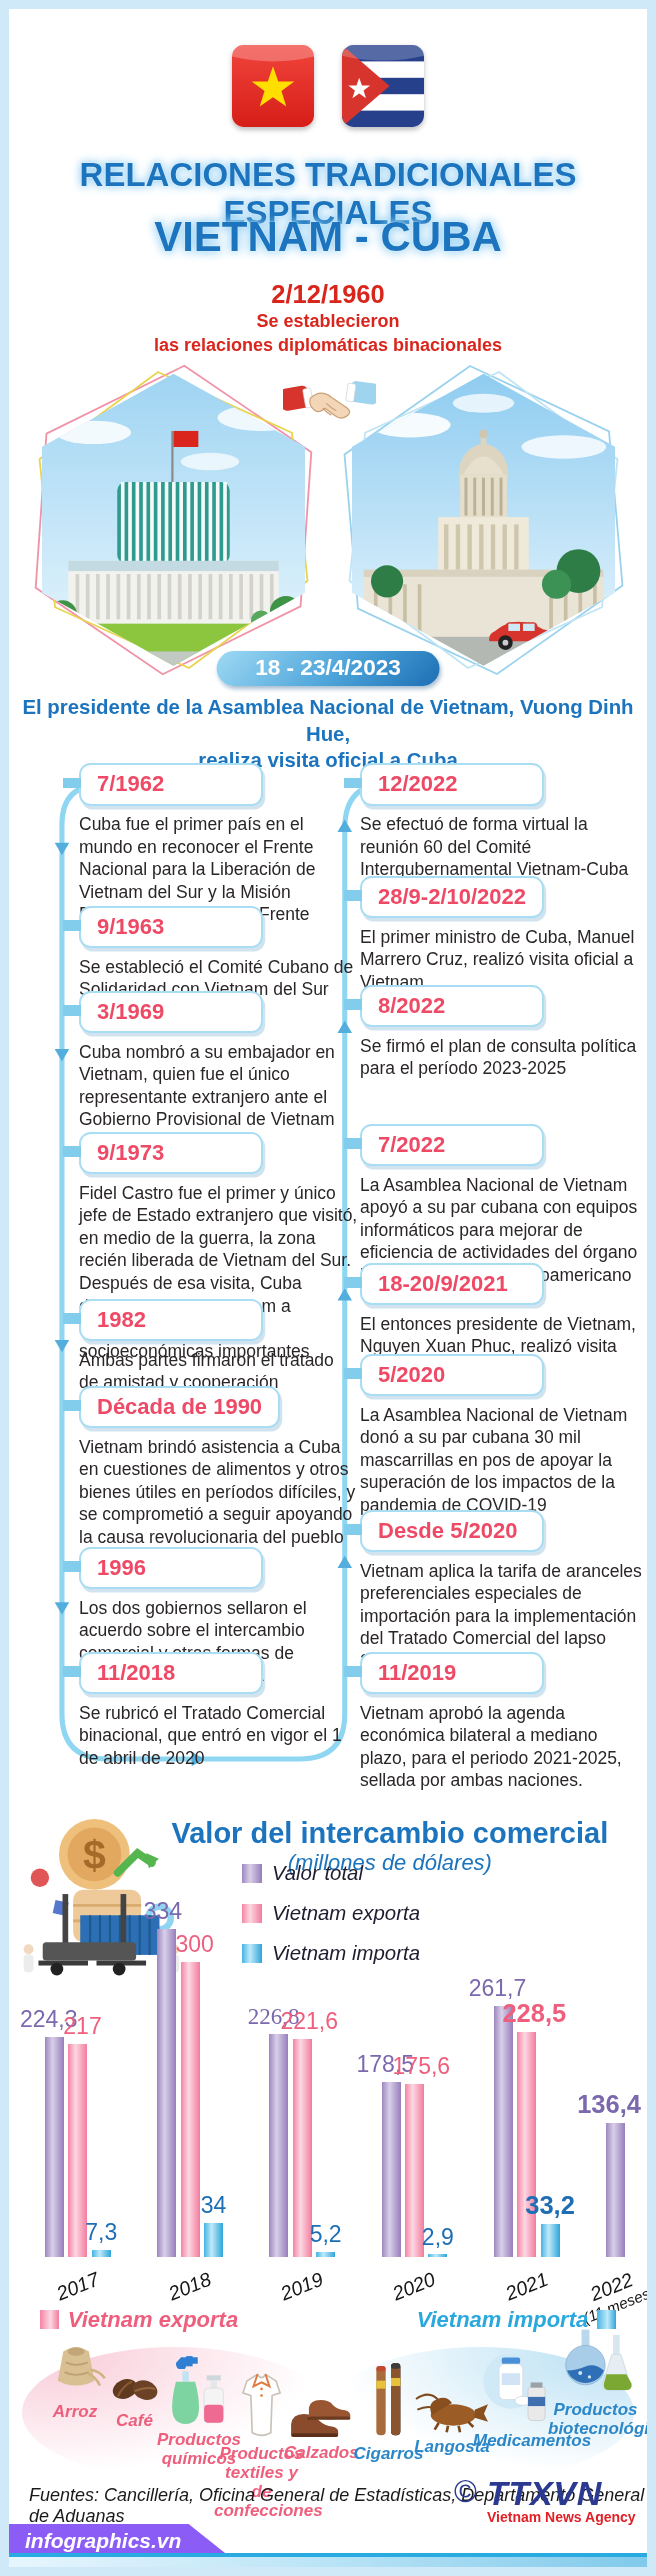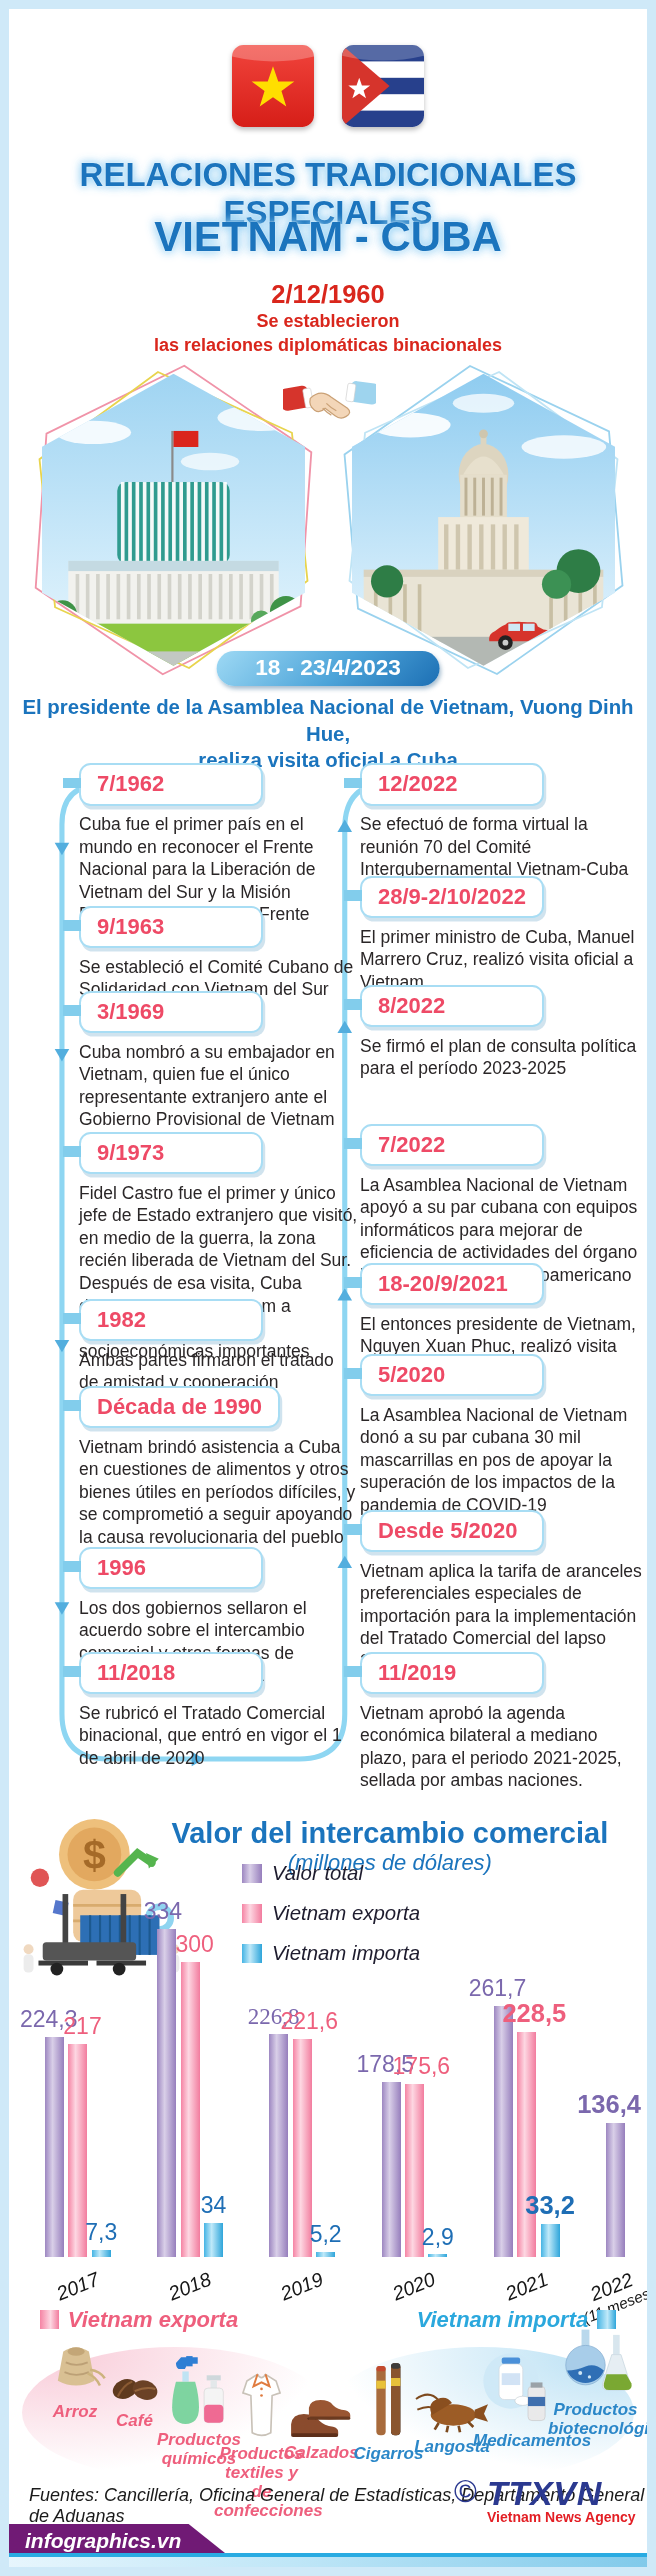--- a/index.html
+++ b/index.html
@@ -118,21 +118,21 @@
   .product.exp .product-label{color:#ee5f7d;}
   .product.imp .product-label{color:#2b87c8;}
 
   
   .footer{position:absolute;top:2476px;left:0;width:656px;height:100px;}
   .sources{position:absolute;left:29px;top:8.8px;font-size:18px;font-style:italic;color:#1a1a1a;}
   .agency{position:absolute;right:20.4px;top:0px;display:flex;align-items:flex-start;gap:10.2px;}
   .agency .copy{font-size:31px;color:#2b3990;line-height:1;}
   .agency .name{font-size:34px;font-weight:900;font-style:italic;color:#2b3990;letter-spacing:0.7px;line-height:1;}
   .agency .sub{display:block;font-size:14px;font-weight:bold;font-style:normal;color:#e31e24;text-align:right;letter-spacing:0px;}
-  .ribbon{position:absolute;left:0;top:48px;width:230px;height:33px;background:#701a75;
+  .ribbon{position:absolute;left:0;top:48px;width:230px;height:33px;background:#8b5cf6;
       clip-path:polygon(0 0,82% 0,100% 100%,0 100%);
       color:#fff;font-size:21px;font-weight:bold;font-style:italic;line-height:33px;padding-left:25px;box-sizing:border-box;}
   .ribbon-line{position:absolute;left:0;top:77px;width:656px;height:4.4px;background:#29abe2;}
   .bottom-strip{position:absolute;left:0;top:81px;width:656px;height:19px;
       background:linear-gradient(90deg,#e8f6fd 0%,#bfe6f7 45%,#7fc9ea 100%);}
 </style>
 </head>
 <body>
 
 <div class="frame"></div>
@@ -345,21 +345,21 @@
       <div class="tl-item"><div class="tl-pill"><span class="tl-tab"></span><span class="tl-date">9/1963</span></div><p class="tl-text">Se estableció el Comité Cubano de Solidaridad con Vietnam del Sur</p></div>
       <div class="tl-item"><div class="tl-pill"><span class="tl-tab"></span><span class="tl-date">3/1969</span></div><p class="tl-text">Cuba nombró a su embajador en Vietnam, quien fue el único representante extranjero ante el Gobierno Provisional de Vietnam del Sur</p></div>
       <div class="tl-item"><div class="tl-pill"><span class="tl-tab"></span><span class="tl-date">9/1973</span></div><p class="tl-text">Fidel Castro fue el primer y único jefe de Estado extranjero que visitó, en medio de la guerra, la zona recién liberada de Vietnam del Sur.
 Después de esa visita, Cuba decidió ayudar a Vietnam a construir algunas obras socioeconómicas importantes</p></div>
       <div class="tl-item"><div class="tl-pill"><span class="tl-tab"></span><span class="tl-date">1982</span></div><p class="tl-text">Ambas partes firmaron el tratado de amistad y cooperación</p></div>
       <div class="tl-item"><div class="tl-pill"><span class="tl-tab"></span><span class="tl-date">Década de 1990</span></div><p class="tl-text">Vietnam brindó asistencia a Cuba en cuestiones de alimentos y otros bienes útiles en períodos difíciles, y se comprometió a seguir apoyando la causa revolucionaria del pueblo cubano</p></div>
       <div class="tl-item"><div class="tl-pill"><span class="tl-tab"></span><span class="tl-date">1996</span></div><p class="tl-text">Los dos gobiernos sellaron el acuerdo sobre el intercambio comercial y otras formas de cooperación económica</p></div>
       <div class="tl-item"><div class="tl-pill"><span class="tl-tab"></span><span class="tl-date">11/2018</span></div><p class="tl-text">Se rubricó el Tratado Comercial binacional, que entró en vigor el 1 de abril de 2020</p></div>
     </div>
   <div class="tl-col right">
-      <div class="tl-item"><div class="tl-pill"><span class="tl-tab"></span><span class="tl-date">12/2022</span></div><p class="tl-text">Se efectuó de forma virtual la reunión 70 del Comité Intergubernamental Vietnam-Cuba</p></div>
+      <div class="tl-item"><div class="tl-pill"><span class="tl-tab"></span><span class="tl-date">12/2022</span></div><p class="tl-text">Se efectuó de forma virtual la reunión 60 del Comité Intergubernamental Vietnam-Cuba</p></div>
       <div class="tl-item"><div class="tl-pill"><span class="tl-tab"></span><span class="tl-date">28/9-2/10/2022</span></div><p class="tl-text">El primer ministro de Cuba, Manuel Marrero Cruz, realizó visita oficial a Vietnam</p></div>
       <div class="tl-item"><div class="tl-pill"><span class="tl-tab"></span><span class="tl-date">8/2022</span></div><p class="tl-text">Se firmó el plan de consulta política para el período 2023-2025</p></div>
       <div class="tl-item"><div class="tl-pill"><span class="tl-tab"></span><span class="tl-date">7/2022</span></div><p class="tl-text">La Asamblea Nacional de Vietnam apoyó a su par cubana con equipos informáticos para mejorar de eficiencia de actividades del órgano legislativo del país latinoamericano</p></div>
       <div class="tl-item"><div class="tl-pill"><span class="tl-tab"></span><span class="tl-date">18-20/9/2021</span></div><p class="tl-text">El entonces presidente de Vietnam, Nguyen Xuan Phuc, realizó visita oficial a Cuba</p></div>
       <div class="tl-item"><div class="tl-pill"><span class="tl-tab"></span><span class="tl-date">5/2020</span></div><p class="tl-text">La Asamblea Nacional de Vietnam donó a su par cubana 30 mil mascarrillas en pos de apoyar la superación de los impactos de la pandemia de COVID-19</p></div>
       <div class="tl-item"><div class="tl-pill"><span class="tl-tab"></span><span class="tl-date">Desde 5/2020</span></div><p class="tl-text">Vietnam aplica la tarifa de aranceles preferenciales especiales de importación para la implementación del Tratado Comercial del lapso 2020-2023</p></div>
       <div class="tl-item"><div class="tl-pill"><span class="tl-tab"></span><span class="tl-date">11/2019</span></div><p class="tl-text">Vietnam aprobó la agenda económica bilateral a mediano plazo, para el periodo 2021-2025, sellada por ambas naciones.</p></div>
     </div>
 </div>
 

